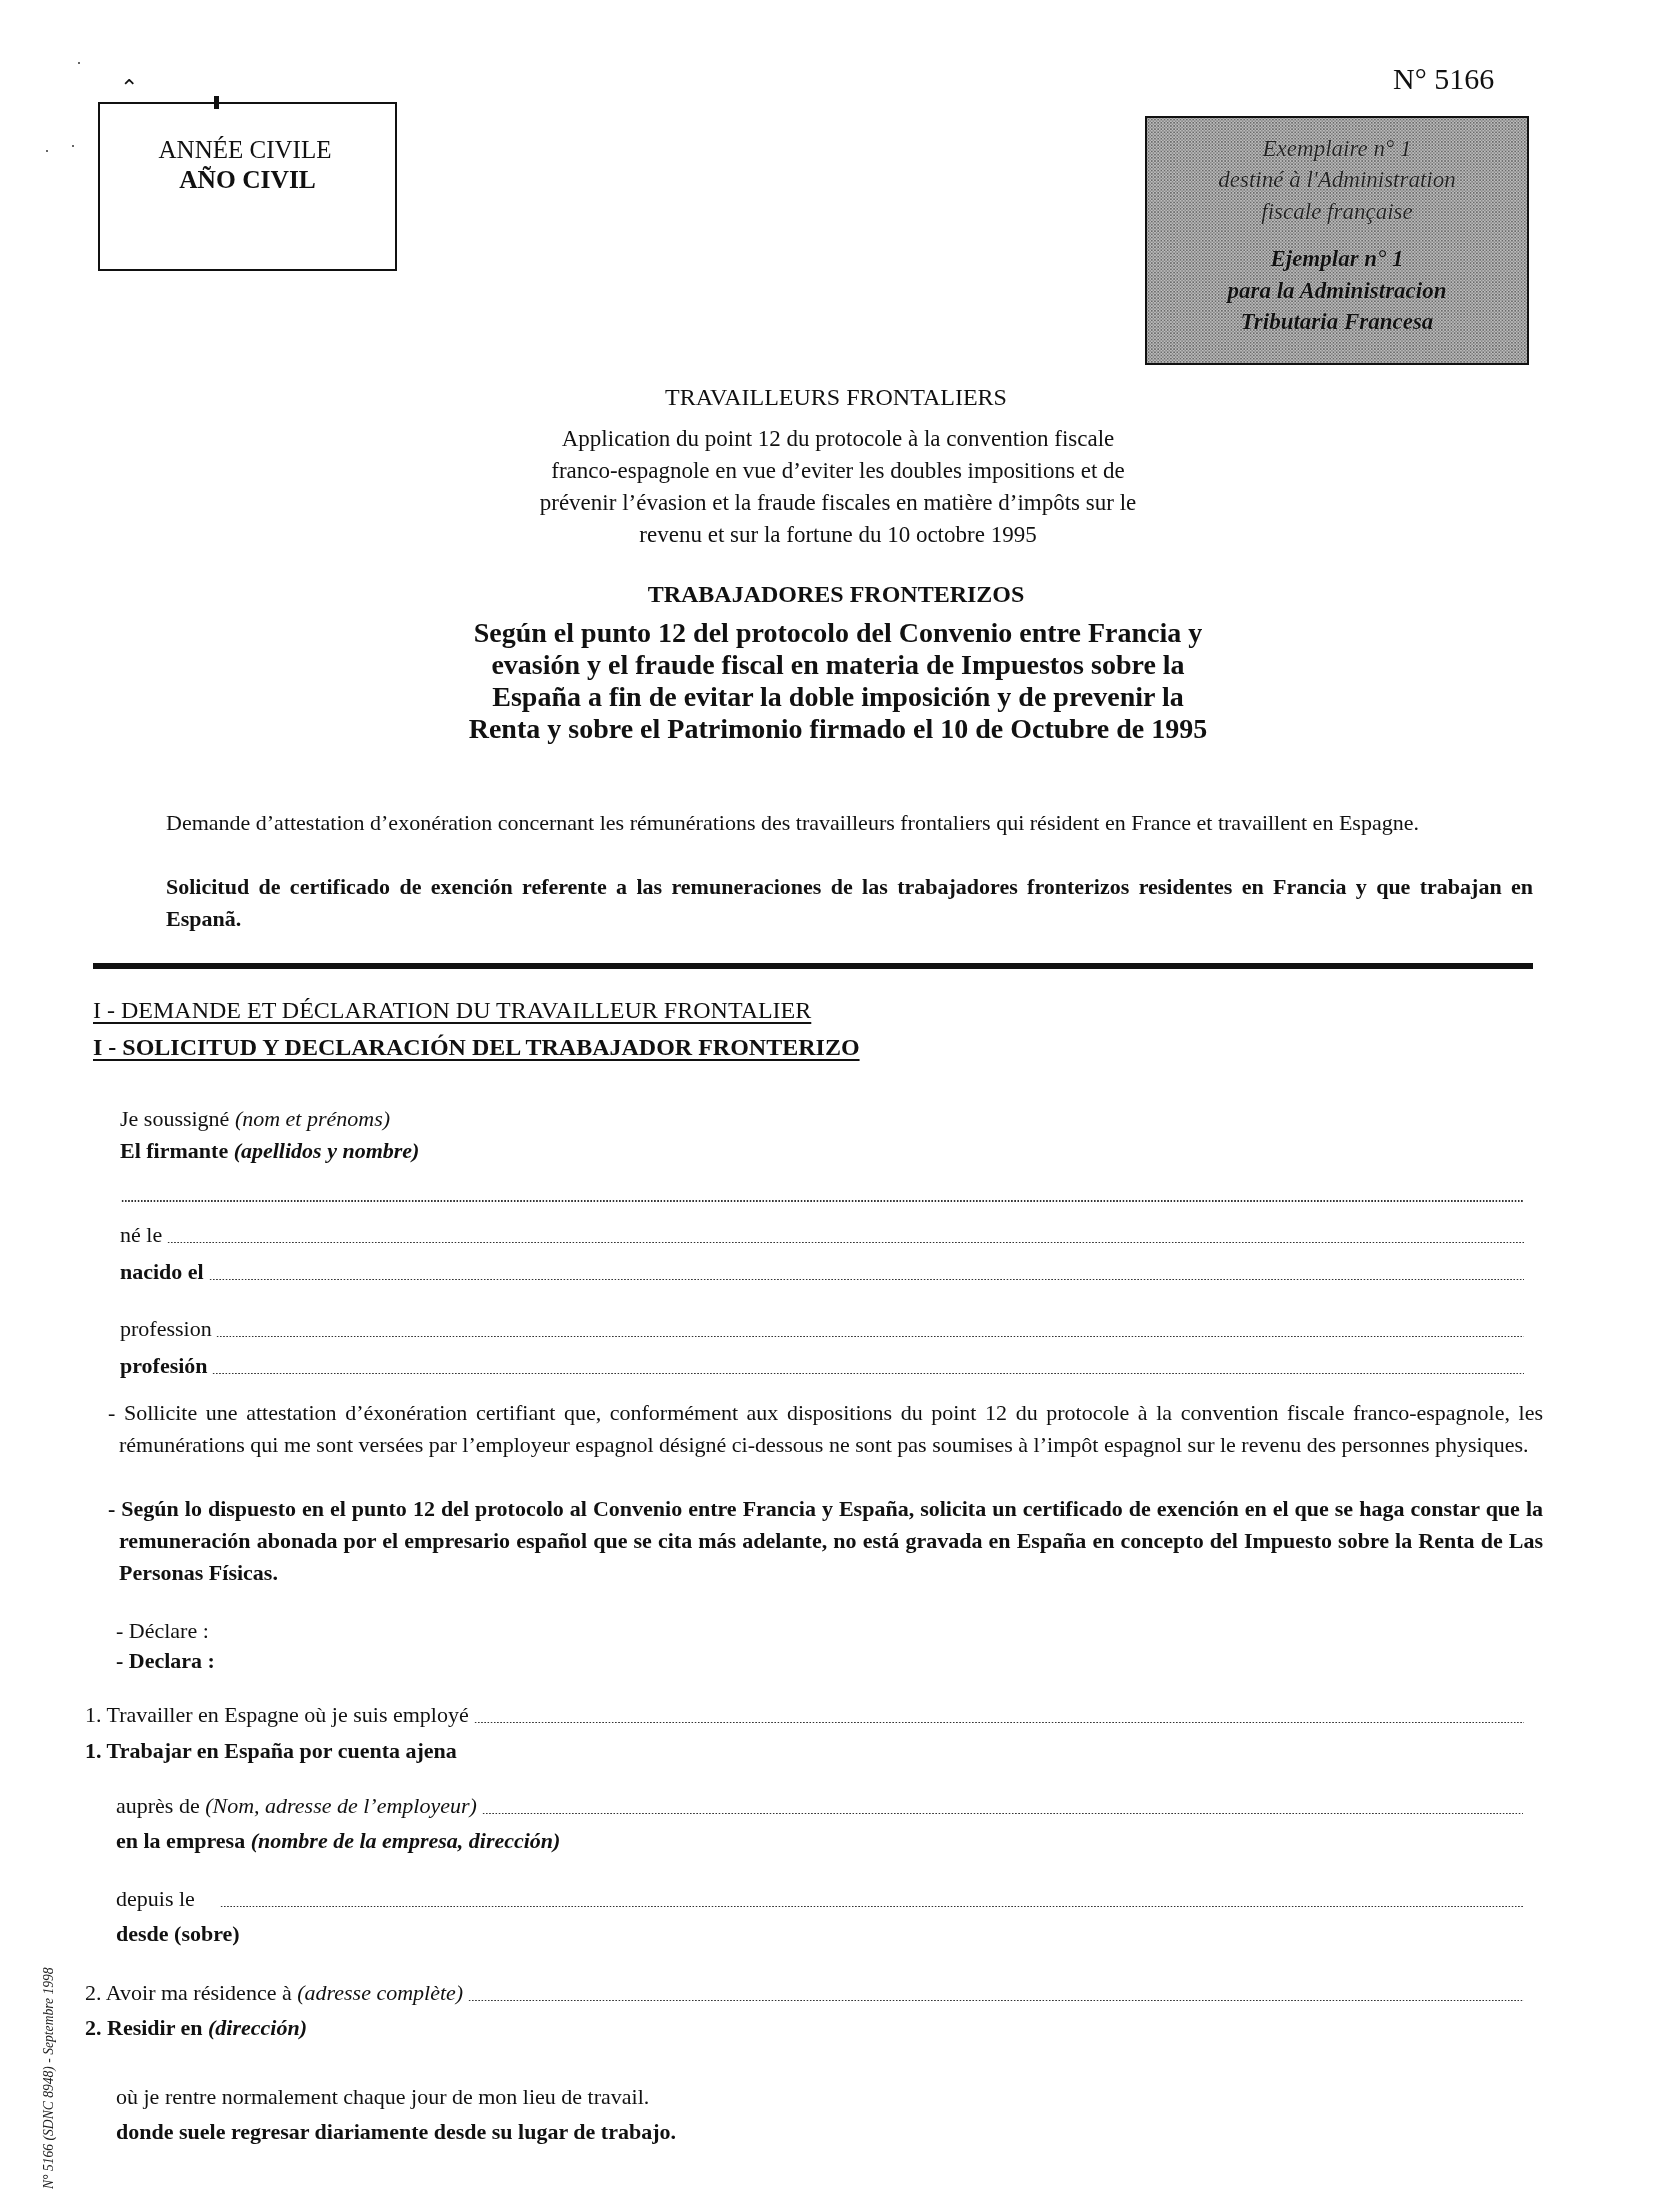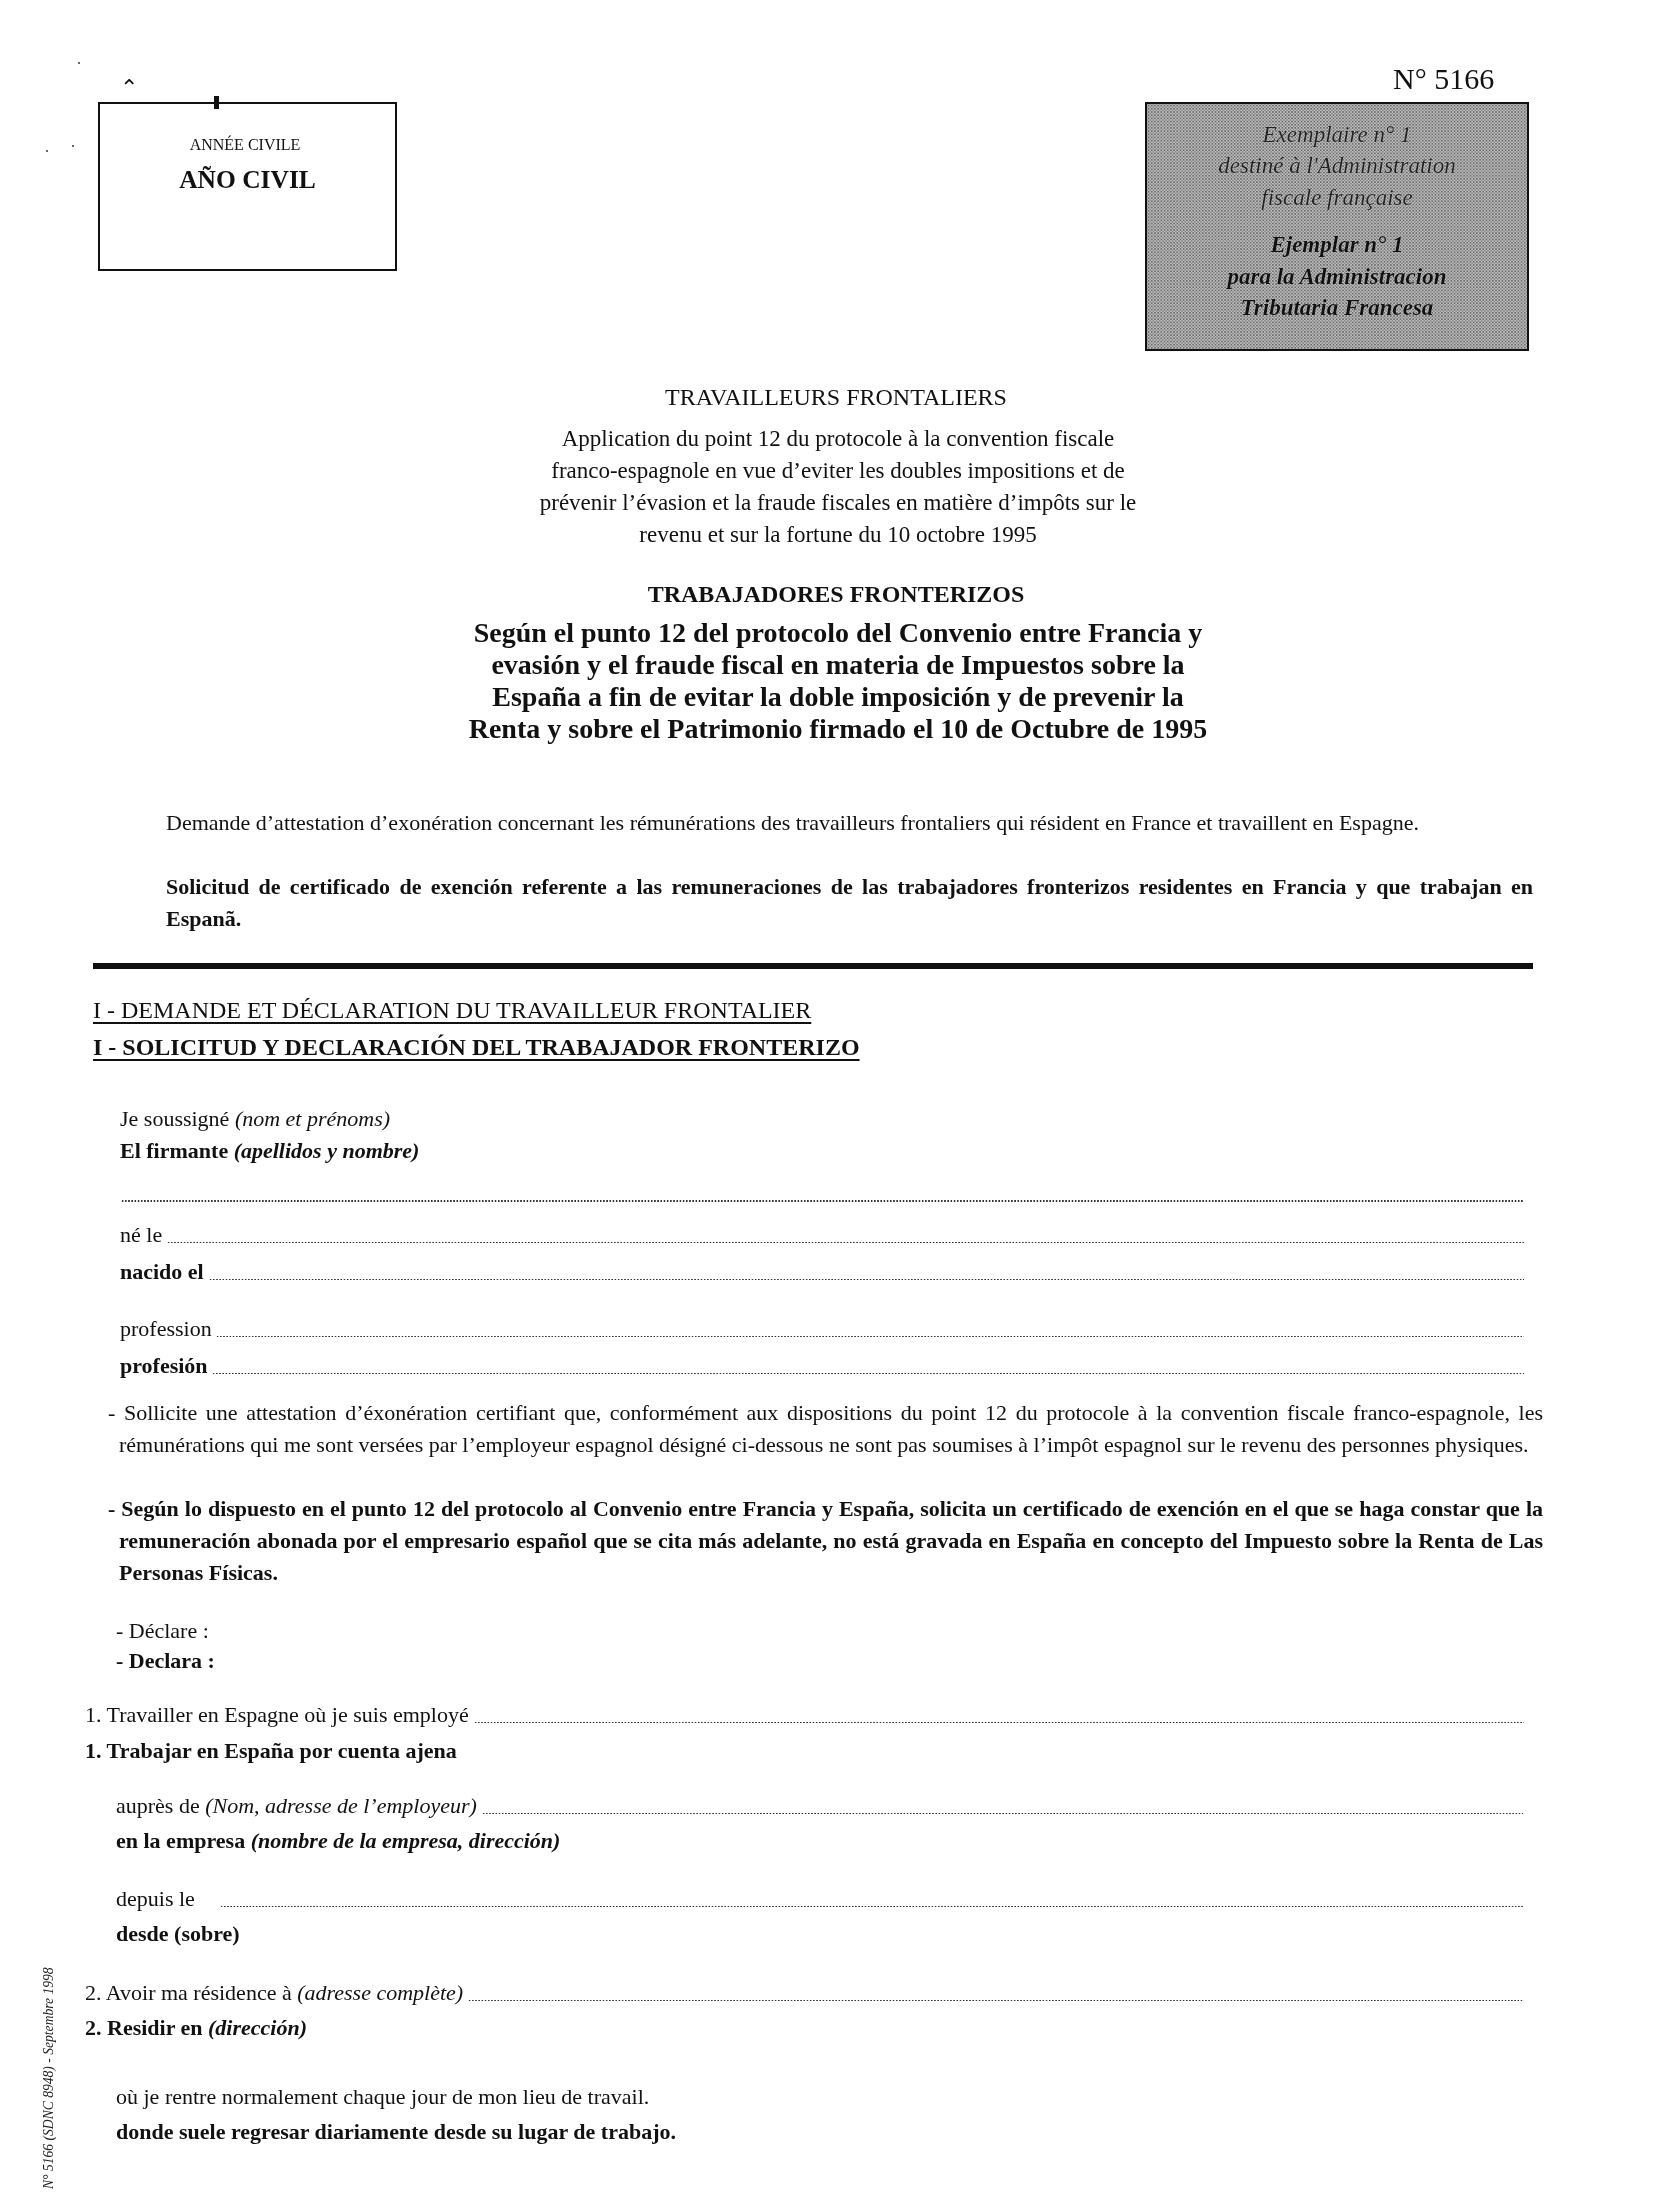--- a/index.html
+++ b/index.html
@@ -10,29 +10,29 @@
   .abs { position: absolute; }
   .b { font-weight: bold; }
   .i { font-style: italic; }
   .center { text-align: center; }
 
   
   #year-box {
     left: 98px; top: 102px; width: 299px; height: 169px;
     border: 2.4px solid #111; box-sizing: border-box;
   }
-  #year-box .line1 { position: absolute; left: 0; right: 5px; top: 32px; text-align:center; font-size: 16px; }
+  #year-box .line1 { position: absolute; left: 0; right: 5px; top: 32px; text-align:center; font-size: 25px; }
   #year-box .line2 { position: absolute; left: 0; right: 0; top: 61px; text-align:center; font-size: 25.5px; font-weight: bold; }
   .mark-arrow { left: 120px; top: 77px; font-size: 22px; line-height: 1; }
   .mark-tick { left: 214px; top: 96px; width: 4.8px; height: 12.8px; background:#111; }
 
   
   #form-number { left: 1393px; top: 62px; font-size: 30px; }
   #copy-box {
-    left: 1145px; top: 102px; width: 384px; height: 249px;
+    left: 1145px; top: 116px; width: 384px; height: 249px;
     border: 2.4px solid #111; box-sizing: border-box;
     background-color: #bdbdbd;
     background-image:
       radial-gradient(#6a6a6a 0.7px, transparent 1px),
       radial-gradient(#8a8a8a 0.7px, transparent 1px);
     background-size: 3.2px 3.2px, 3.2px 3.2px;
     background-position: 0 0, 1.6px 1.6px;
   }
   #copy-box .cl {
     position: absolute; left: 0; right: 0; text-align: center;

